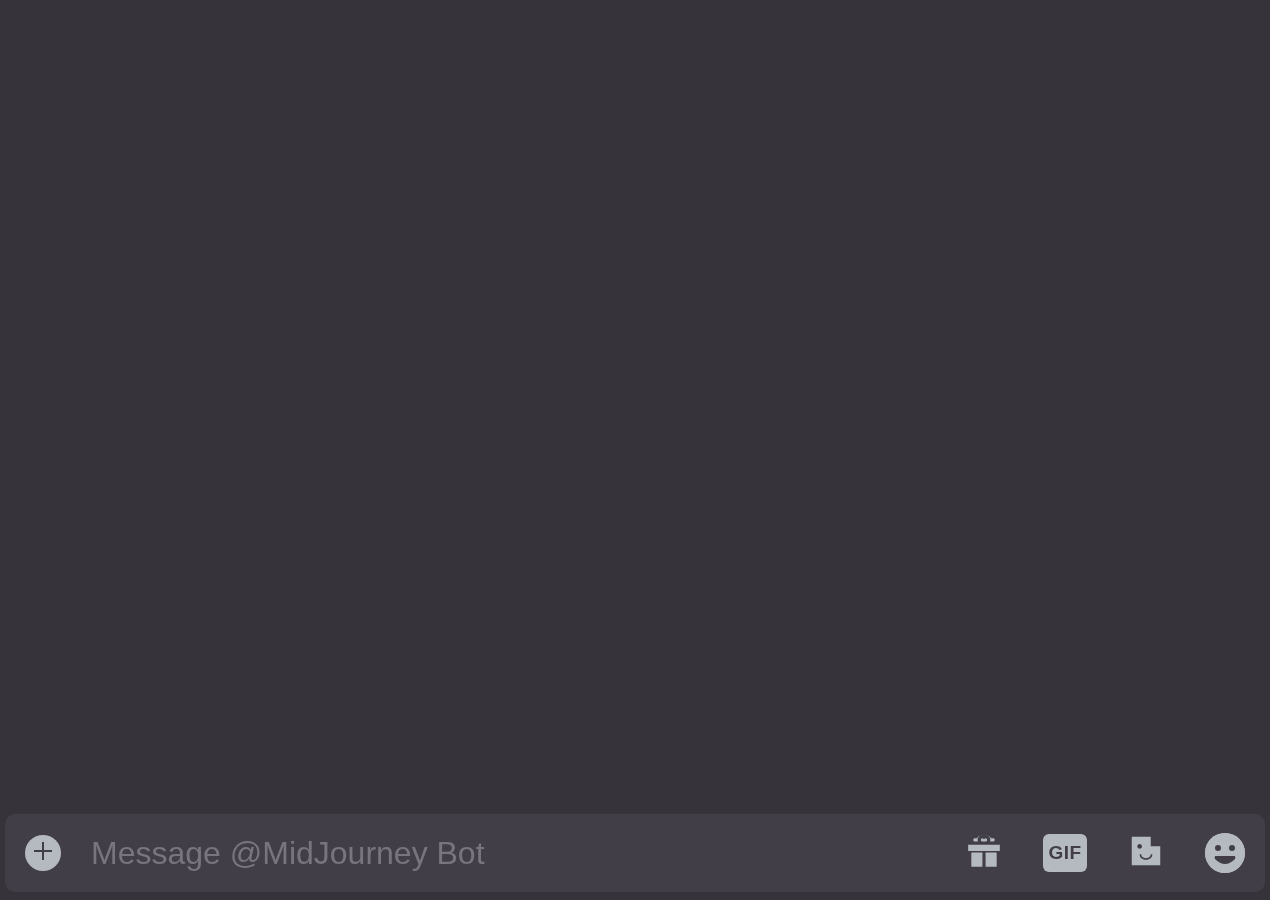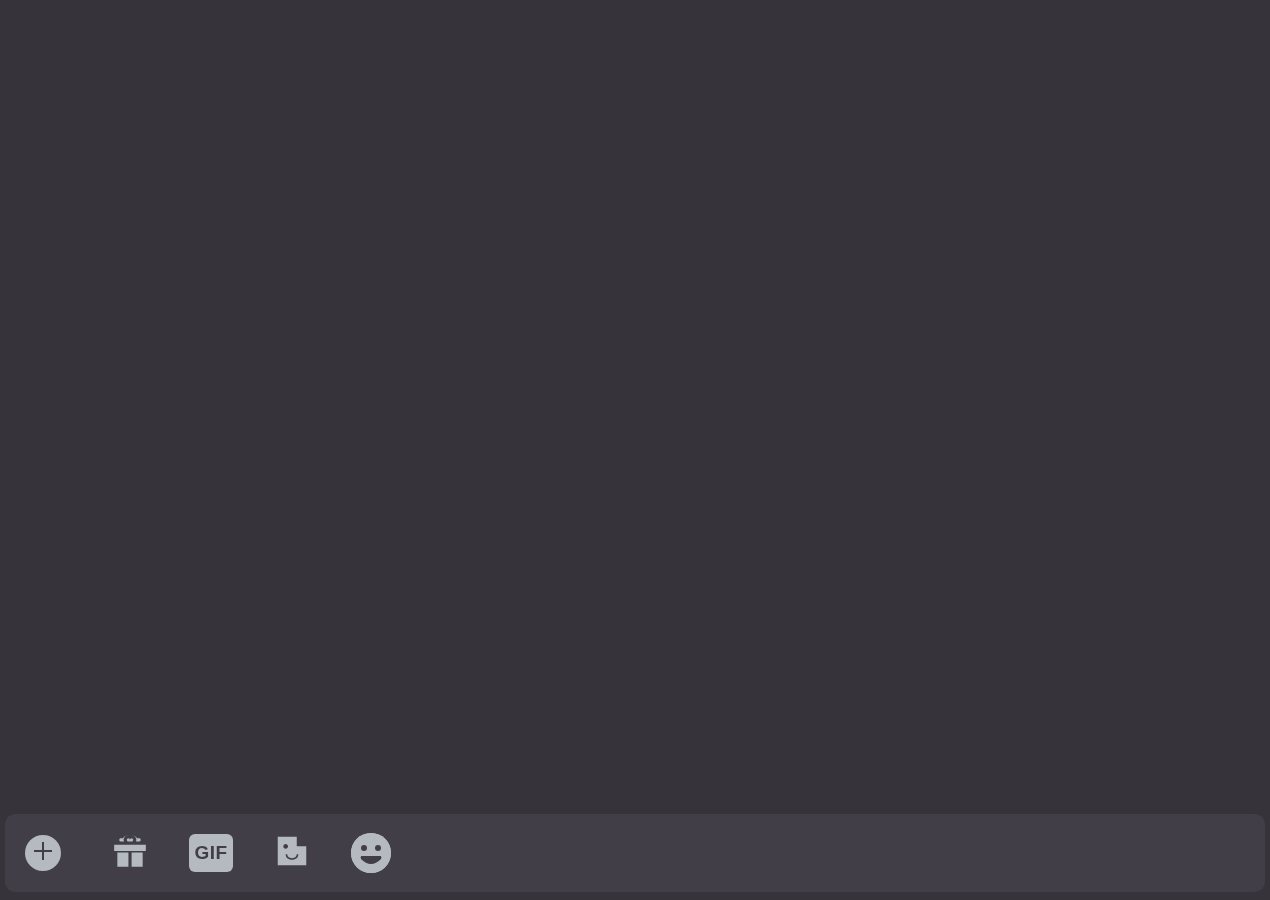--- a/index.html
+++ b/index.html
@@ -124,20 +124,21 @@
 
 <div class="message-input-container">
   <div class="add-button">
     <span>
       <svg viewBox="0 0 24 24">
         <path d="M11 3h2v8h8v2h-8v8h-2v-8H3v-2h8V3z"></path>
       </svg>
     </span>
   </div>
 
+  <input type="text" class="message-input" placeholder="Message @MidJourney Bot" value="" style="">
 
   <div class="input-actions">
     <div class="icon-button gift-icon">
       <span>
         <svg viewBox="0 0 24 24">
           <path d="M4 13h7v9H4v-9zm9 0h7v9h-7v-9zM2 8h20v4H2V8zm9-6c-1.6 0-3 1.2-3 2.8 0 .4.1.8.2 1.2H6c-1 0-1-2 0-2h1.5C8 3 9.3 2 11 2zm2 0c1.7 0 3 1 3.5 2H18c1 0 1 2 0 2h-2.2c.1-.4.2-.8.2-1.2C16 3.2 14.6 2 13 2zm-2 2c.6 0 1 .5 1 1v1h-1c-.6 0-1-.5-1-1s.4-1 1-1zm2 0c.6 0 1 .5 1 1s-.4 1-1 1h-1V5c0-.5.4-1 1-1z"></path>
         </svg>
       </span>
     </div>
 

